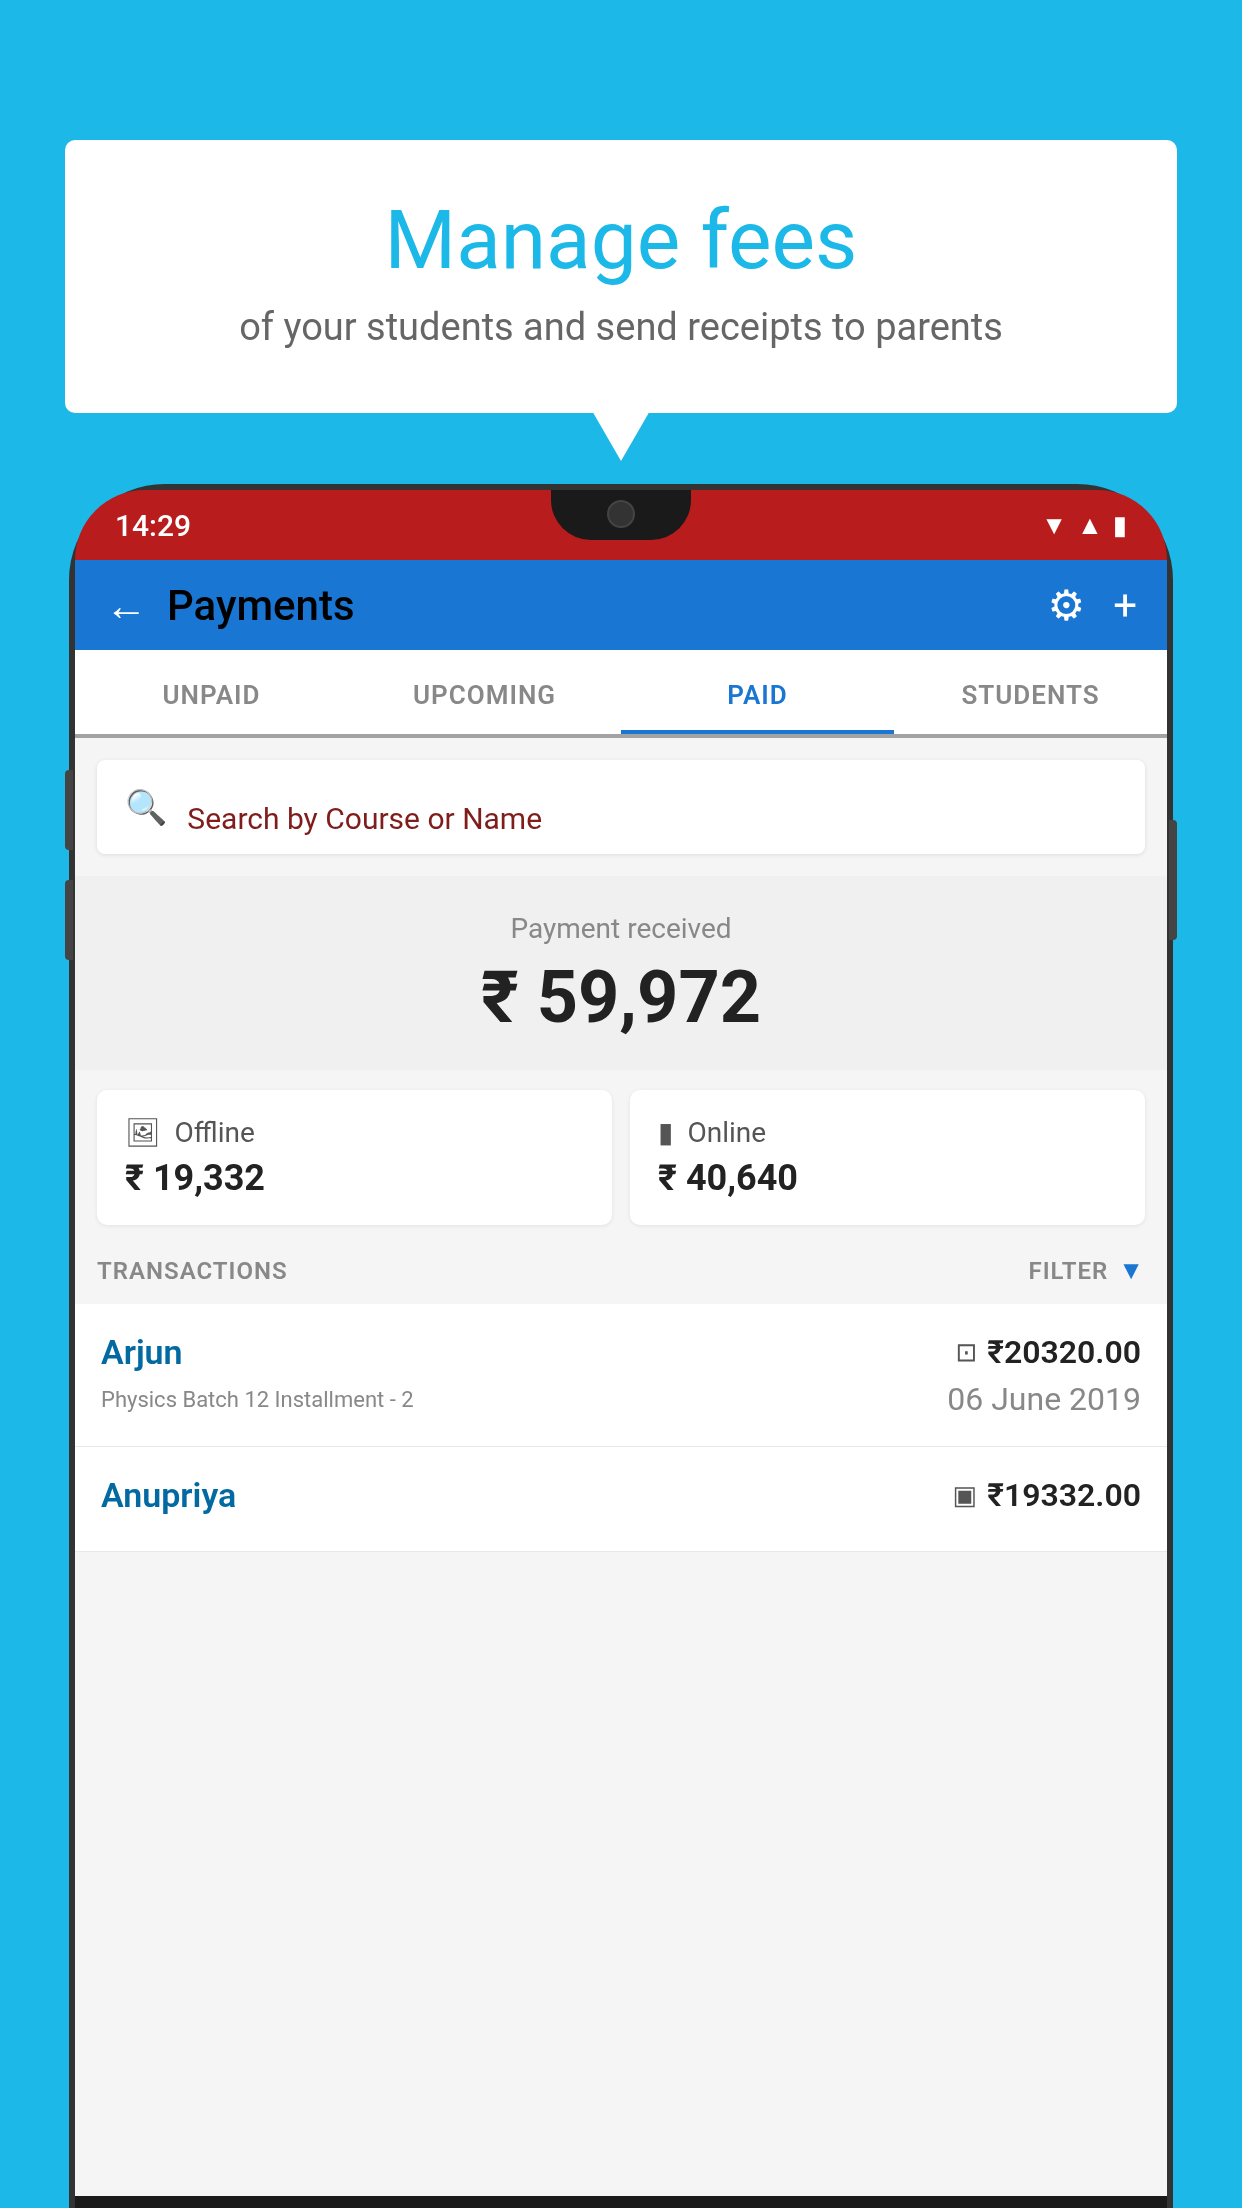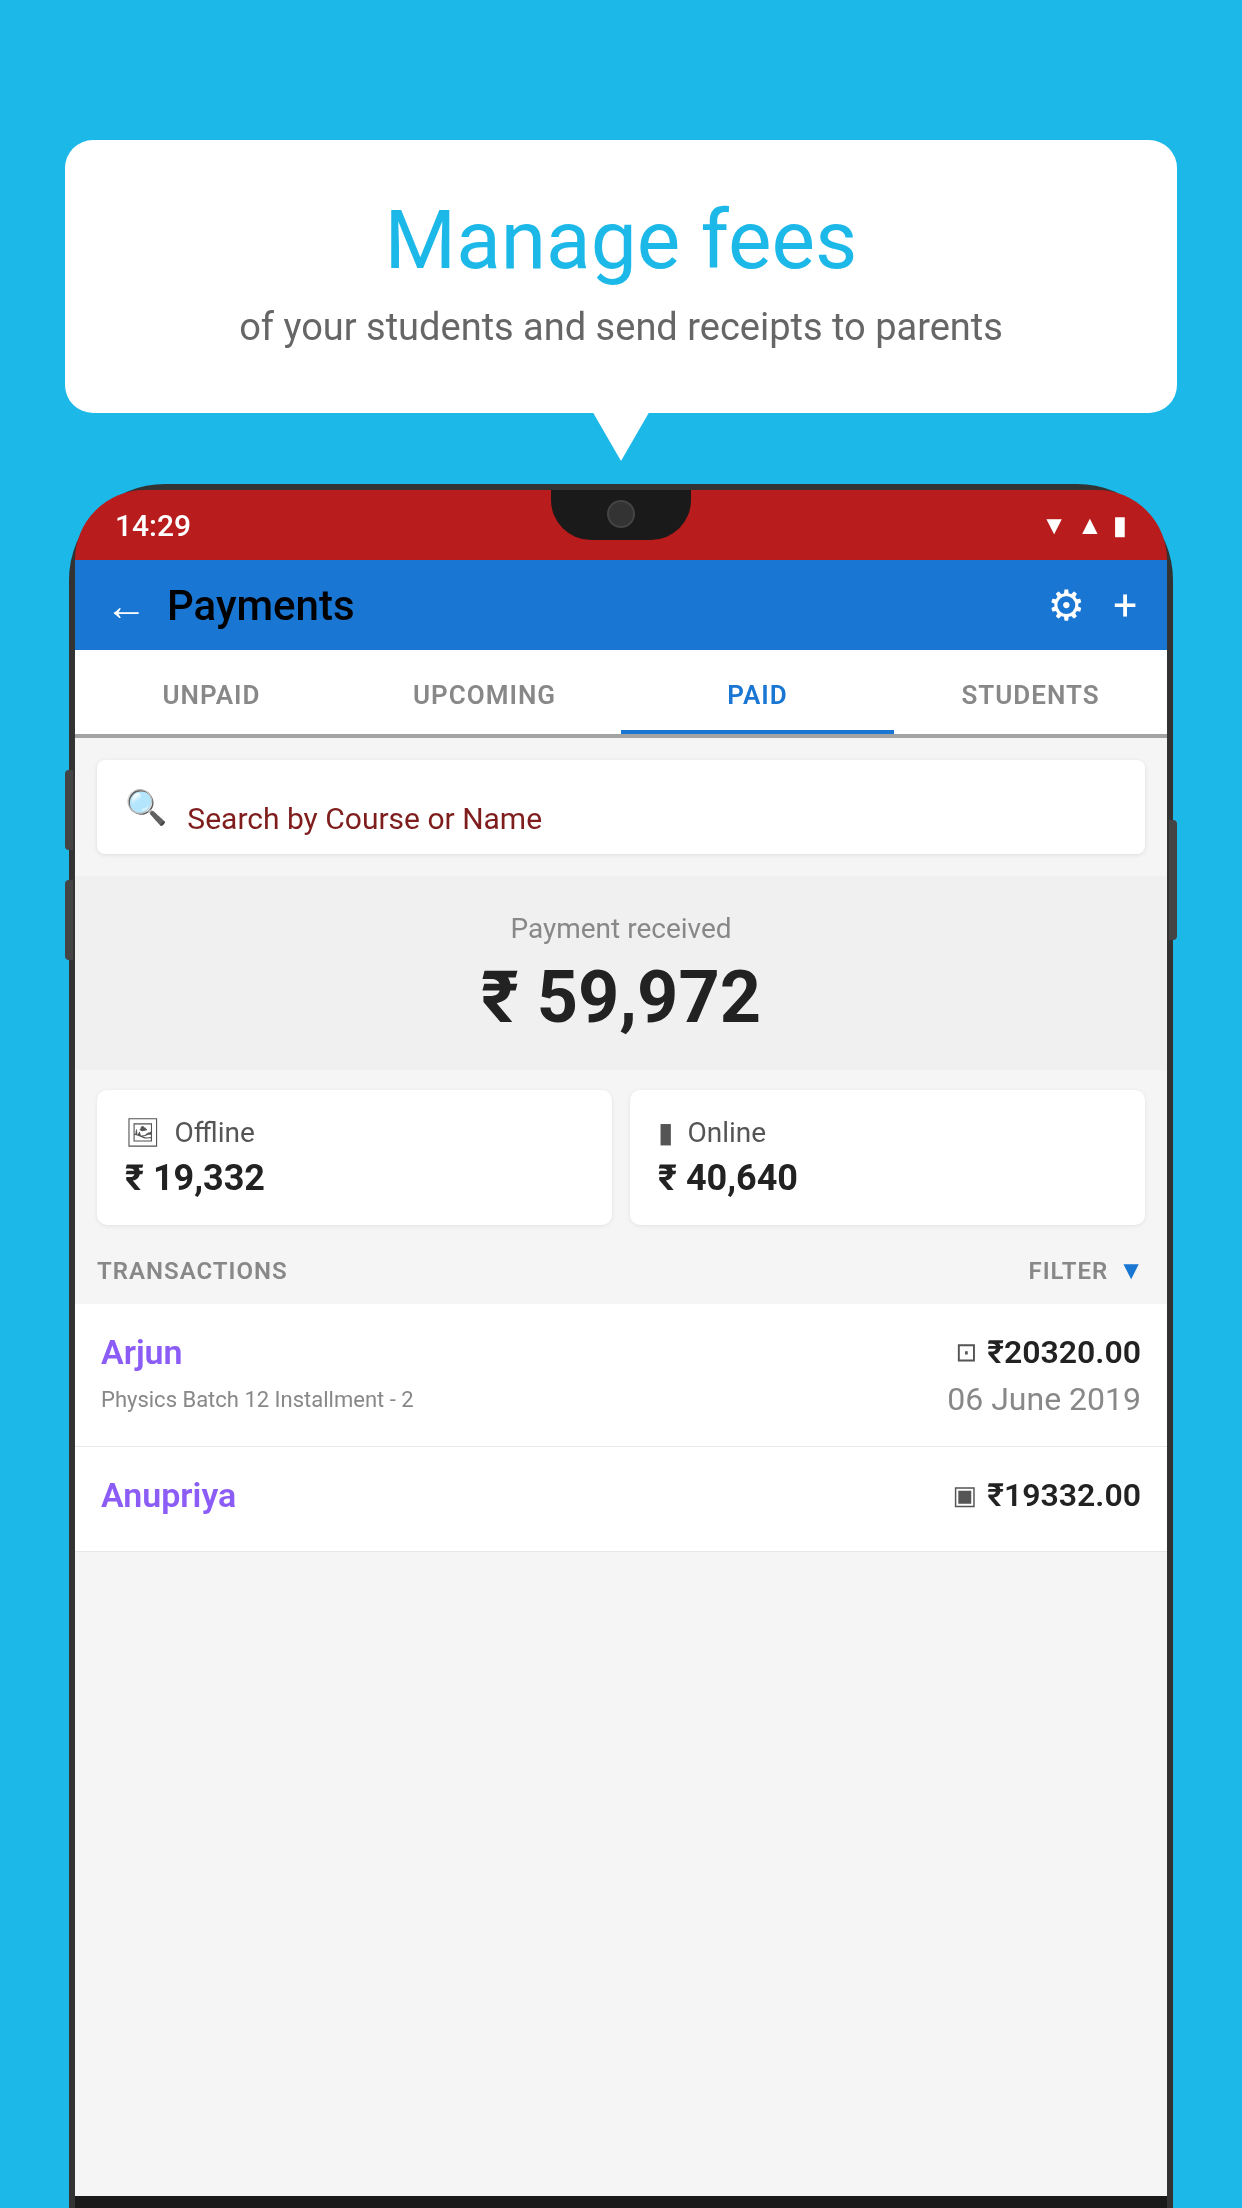--- a/index.html
+++ b/index.html
@@ -16,21 +16,21 @@
     
     .speech-bubble-container {
       position: absolute;
       top: 140px;
       left: 65px;
       right: 65px;
     }
 
     .speech-bubble {
       background: white;
-      border-radius: 28px;
+      border-radius: 10px;
       padding: 55px 28px 60px;
       text-align: center;
       position: relative;
     }
 
     .speech-bubble::after {
       content: '';
       position: absolute;
       bottom: -48px;
       left: 50%;
@@ -328,21 +328,21 @@
     .transaction-top {
       display: flex;
       justify-content: space-between;
       align-items: center;
       margin-bottom: 8px;
     }
 
     .transaction-name {
       font-size: 34px;
       font-weight: 600;
-      color: #8b5cf6;
+      color: #0369a1;
     }
 
     .transaction-amount-wrap {
       display: flex;
       align-items: center;
       gap: 10px;
     }
 
     .transaction-icon {
       font-size: 26px;

